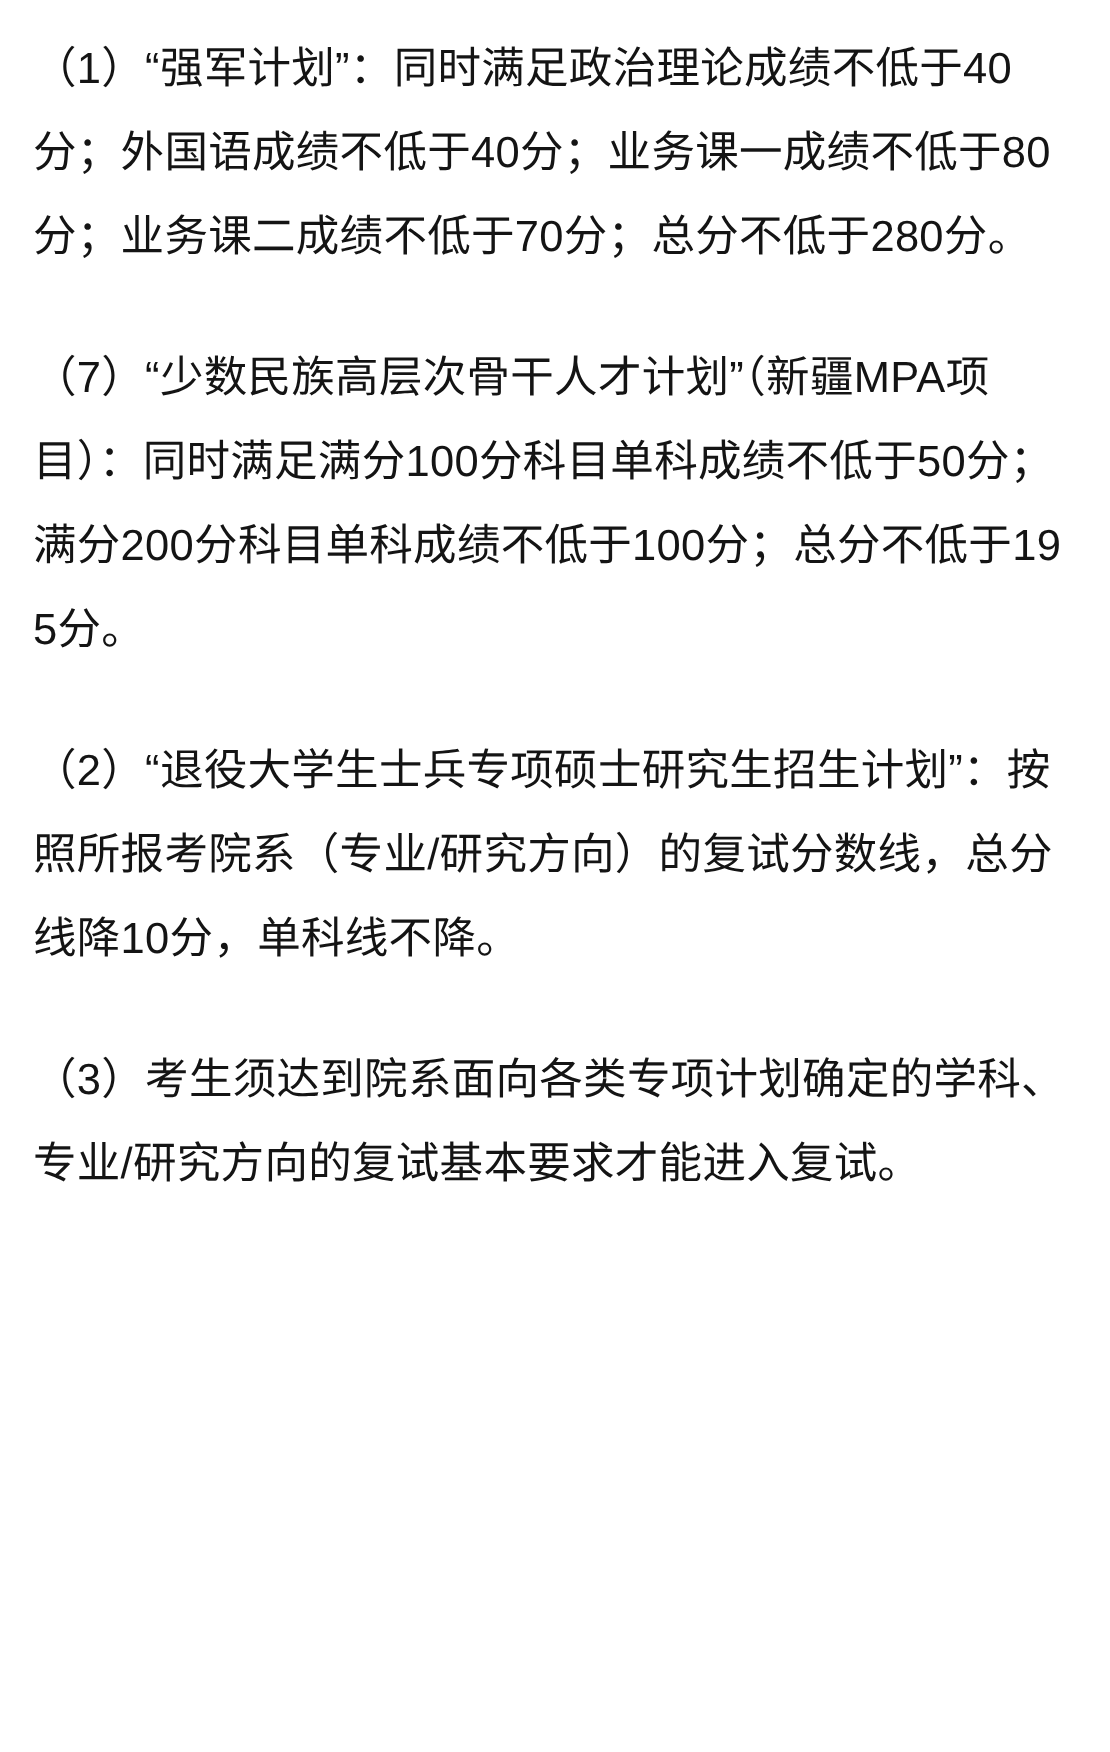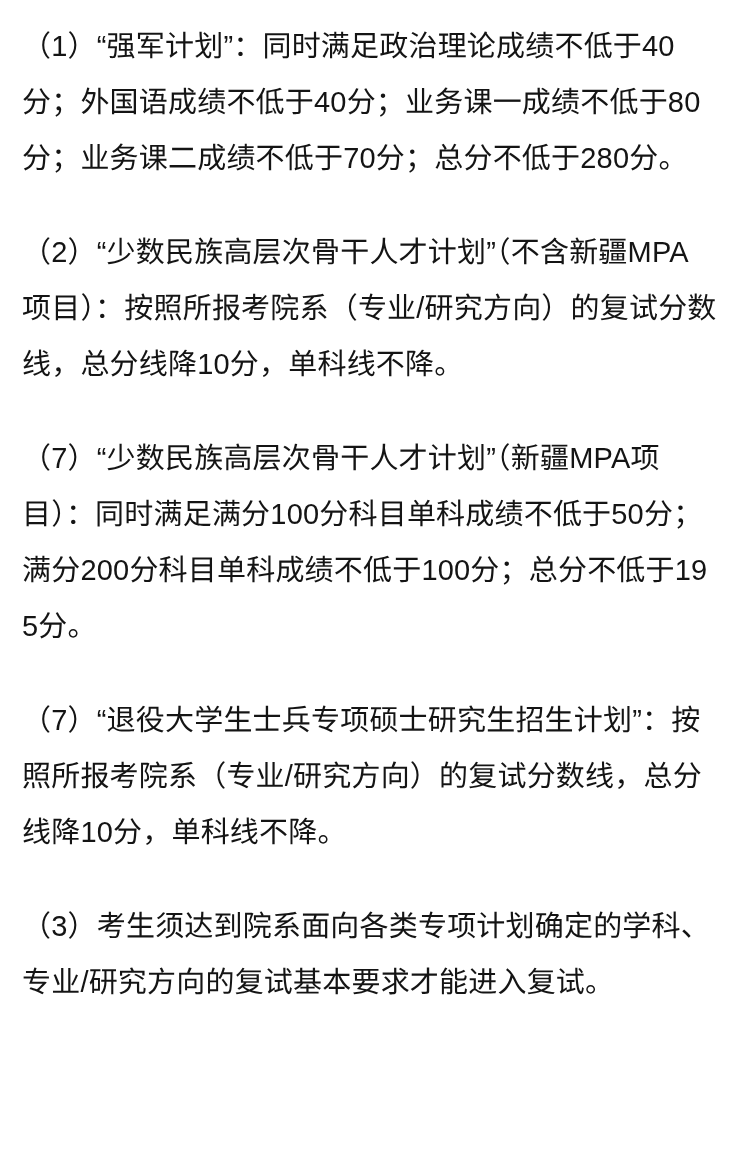--- a/index.html
+++ b/index.html
@@ -34,17 +34,16 @@
   }
   .para:last-child {
     margin-bottom: 0;
   }
 </style>
 </head>
 <body>
 
 <div class="page">
   <p class="para">（1）“强军计划”：同时满足政治理论成绩不低于40分；外国语成绩不低于40分；业务课一成绩不低于80分；业务课二成绩不低于70分；总分不低于280分。</p>
-  <p class="para">（2）“少数民族高层次骨干人才计划”（不含新疆MPA项目）：按照所报考院系（专业/研究方向）的复试分数线，总分线降10分，单科线不降。</p>
   <p class="para">（7）“少数民族高层次骨干人才计划”（新疆MPA项目）：同时满足满分100分科目单科成绩不低于50分；满分200分科目单科成绩不低于100分；总分不低于195分。</p>
-  <p class="para">（7）“退役大学生士兵专项硕士研究生招生计划”：按照所报考院系（专业/研究方向）的复试分数线，总分线降10分，单科线不降。</p>
+  <p class="para">（2）“退役大学生士兵专项硕士研究生招生计划”：按照所报考院系（专业/研究方向）的复试分数线，总分线降10分，单科线不降。</p>
   <p class="para">（3）考生须达到院系面向各类专项计划确定的学科、专业/研究方向的复试基本要求才能进入复试。</p>
 </div>
 
 </body></html>

